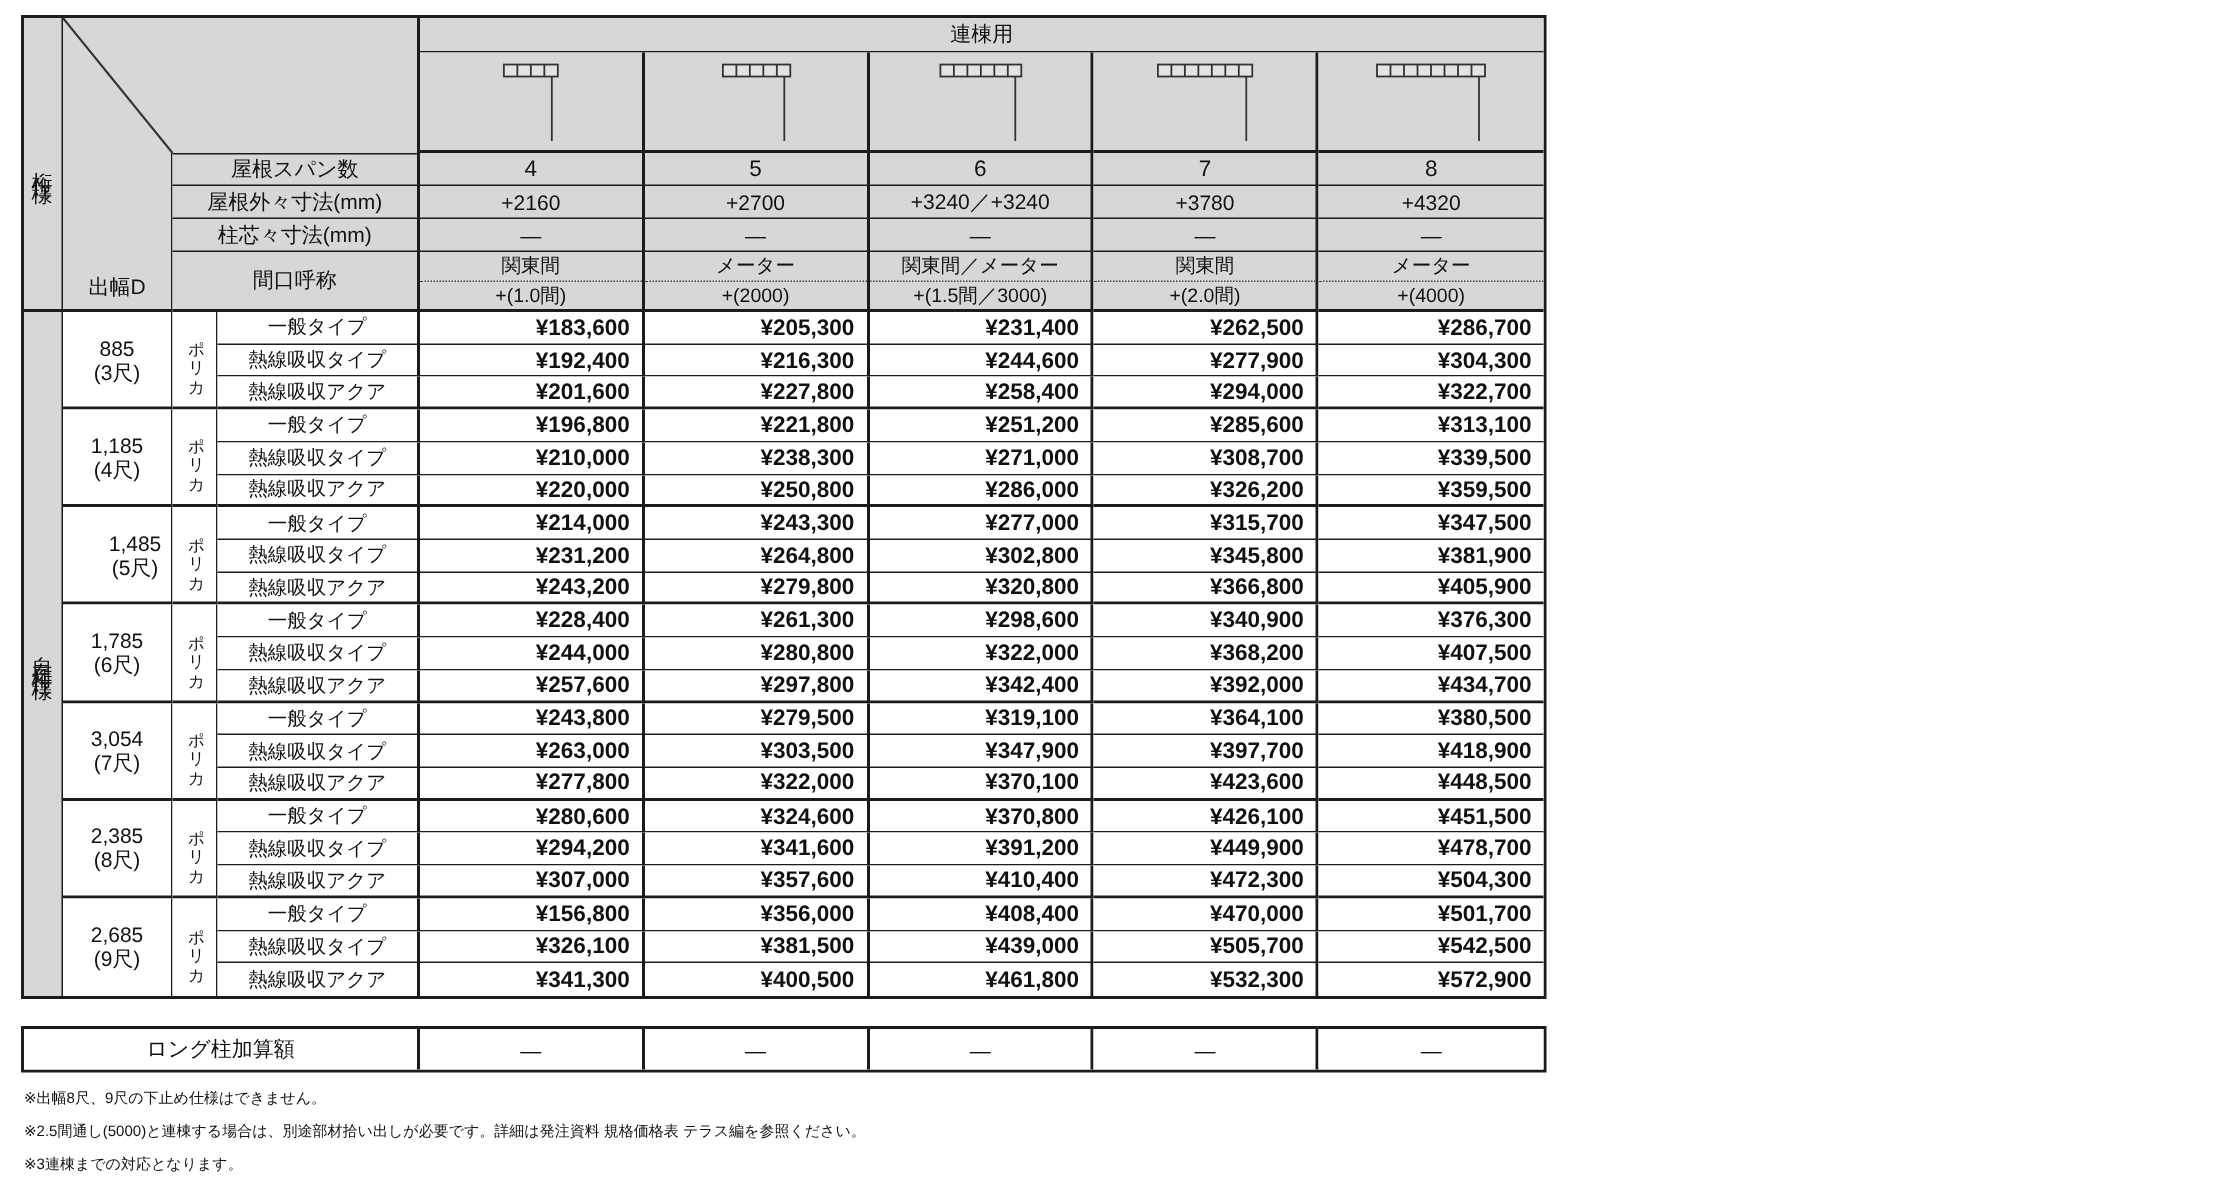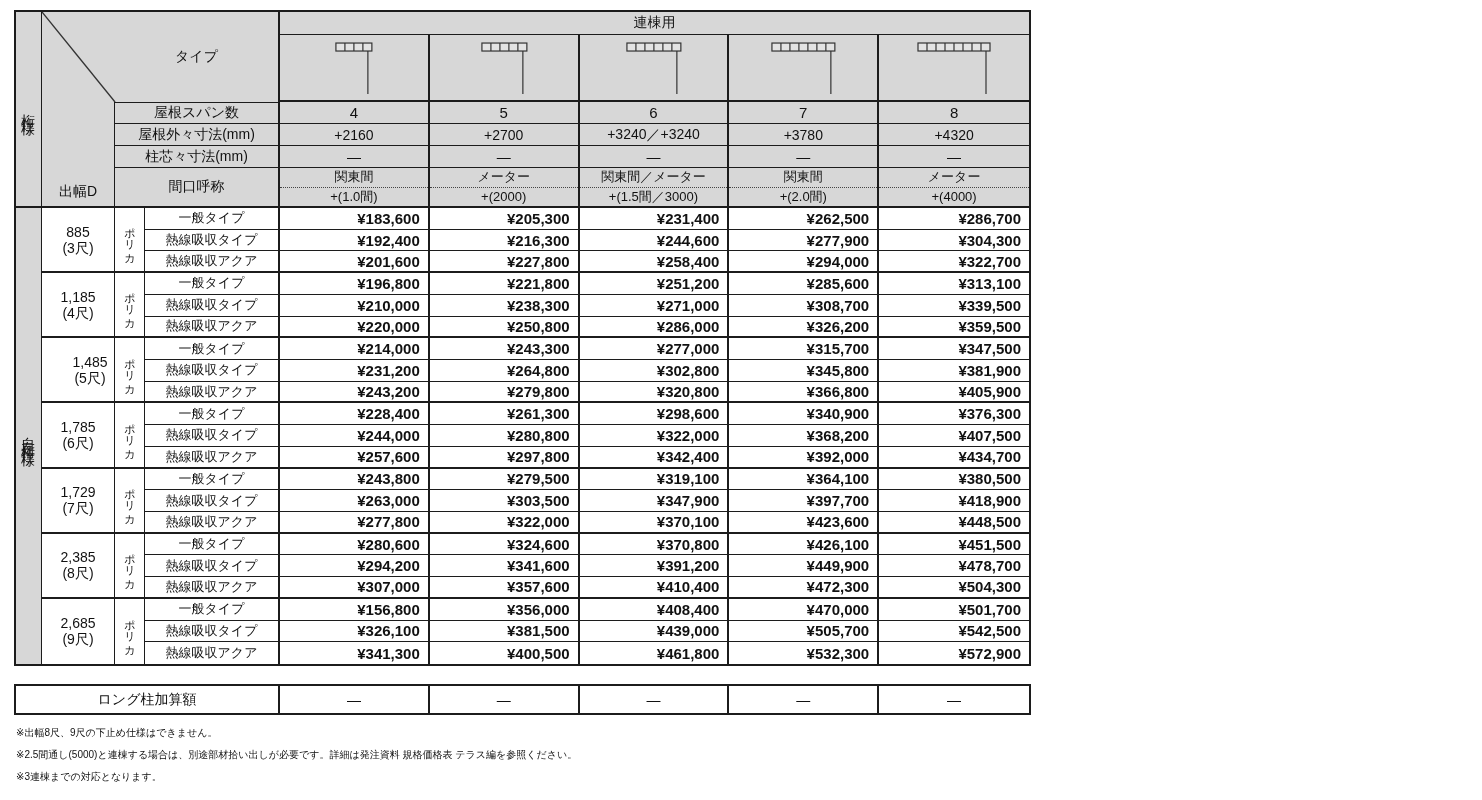--- a/index.html
+++ b/index.html
@@ -57,21 +57,20 @@
   <div class="price-table">
 
     <div class="cell gray vtext hb2" style="grid-area:1/1/7/2">桁仕様</div>
 
     <div class="cell gray vtext no-bb" style="grid-area:7/1/28/2">自在桁仕様</div>
 
     <div class="cell gray typecell" style="grid-area:1/2/3/5">
       <svg class="diag" width="238" height="90" viewBox="0 0 238 90">
         <line x1="0" y1="0" x2="73" y2="90"></line>
       </svg>
-      <span class="typelabel">タイプ</span>
     </div>
 
     <div class="cell gray depthhdr hb2" style="grid-area:3/2/7/3">
       <span>出幅D</span>
     </div>
 
     <div class="cell gray vr2 bt1" style="grid-area:3/3/4/5">屋根スパン数</div>
     <div class="cell gray vr2" style="grid-area:4/3/5/5">屋根外々寸法(mm)</div>
     <div class="cell gray vr2" style="grid-area:5/3/6/5">柱芯々寸法(mm)</div>
     <div class="cell gray vr2 hb2" style="grid-area:6/3/7/5">間口呼称</div>
@@ -264,21 +263,21 @@
       <div class="cell price vr2" style="grid-area: 17 / 7 / 18 / 8;">¥322,000</div>
       <div class="cell price vr2" style="grid-area: 17 / 8 / 18 / 9;">¥368,200</div>
       <div class="cell price no-br" style="grid-area: 17 / 9 / 18 / 10;">¥407,500</div>
       <div class="cell fs13 vr2 hb2" style="grid-area: 18 / 4 / 19 / 5;">熱線吸収アクア</div>
       <div class="cell price vr2 hb2" style="grid-area: 18 / 5 / 19 / 6;">¥257,600</div>
       <div class="cell price vr2 hb2" style="grid-area: 18 / 6 / 19 / 7;">¥297,800</div>
       <div class="cell price vr2 hb2" style="grid-area: 18 / 7 / 19 / 8;">¥342,400</div>
       <div class="cell price vr2 hb2" style="grid-area: 18 / 8 / 19 / 9;">¥392,000</div>
       <div class="cell price no-br hb2" style="grid-area: 18 / 9 / 19 / 10;">¥434,700</div>
       <div class="cell depth-cell hb2" style="grid-area: 19 / 2 / 22 / 3;">
-        <span>1,729</span>
+        <span>3,054</span>
         <span>(7尺)</span>
       </div>
       <div class="cell vtext-p hb2" style="grid-area: 19 / 3 / 22 / 4;">ポリカ</div>
       <div class="cell fs13 vr2" style="grid-area: 19 / 4 / 20 / 5;">一般タイプ</div>
       <div class="cell price vr2" style="grid-area: 19 / 5 / 20 / 6;">¥243,800</div>
       <div class="cell price vr2" style="grid-area: 19 / 6 / 20 / 7;">¥279,500</div>
       <div class="cell price vr2" style="grid-area: 19 / 7 / 20 / 8;">¥319,100</div>
       <div class="cell price vr2" style="grid-area: 19 / 8 / 20 / 9;">¥364,100</div>
       <div class="cell price no-br" style="grid-area: 19 / 9 / 20 / 10;">¥380,500</div>
       <div class="cell fs13 vr2" style="grid-area: 20 / 4 / 21 / 5;">熱線吸収タイプ</div>

